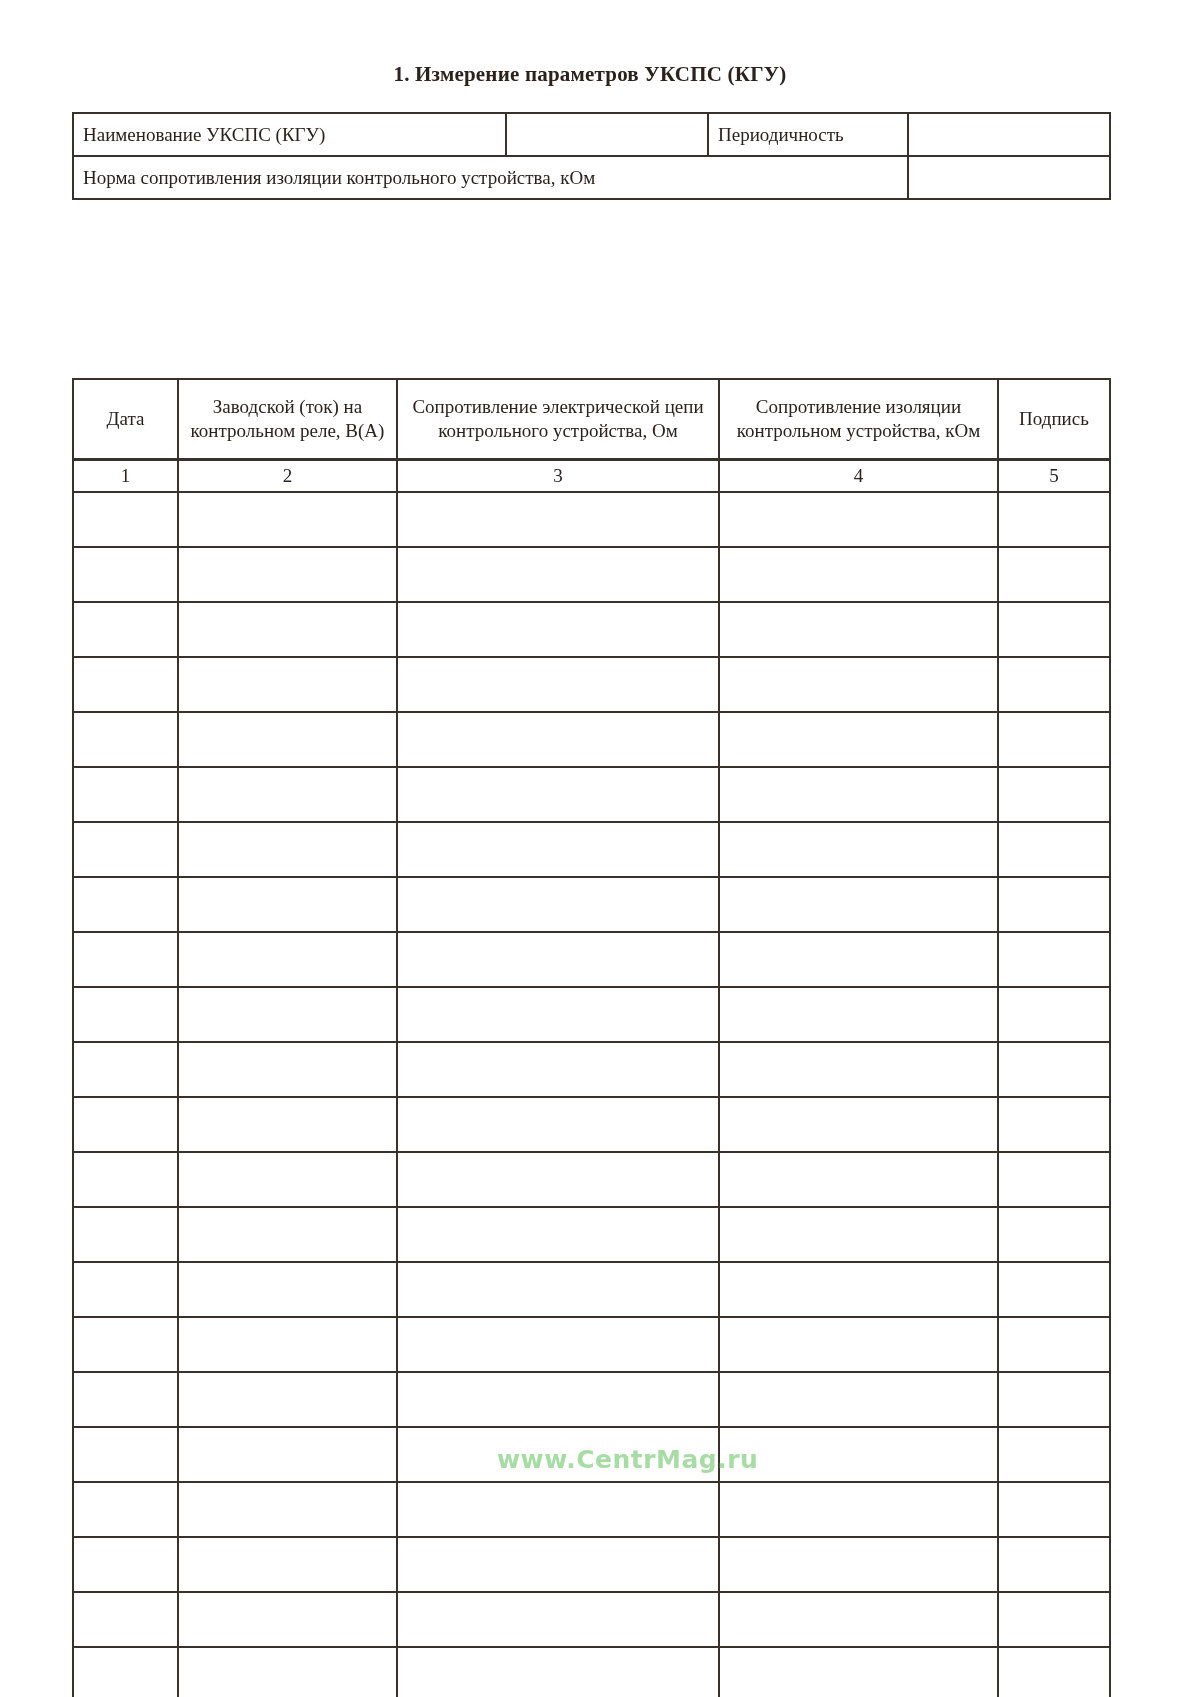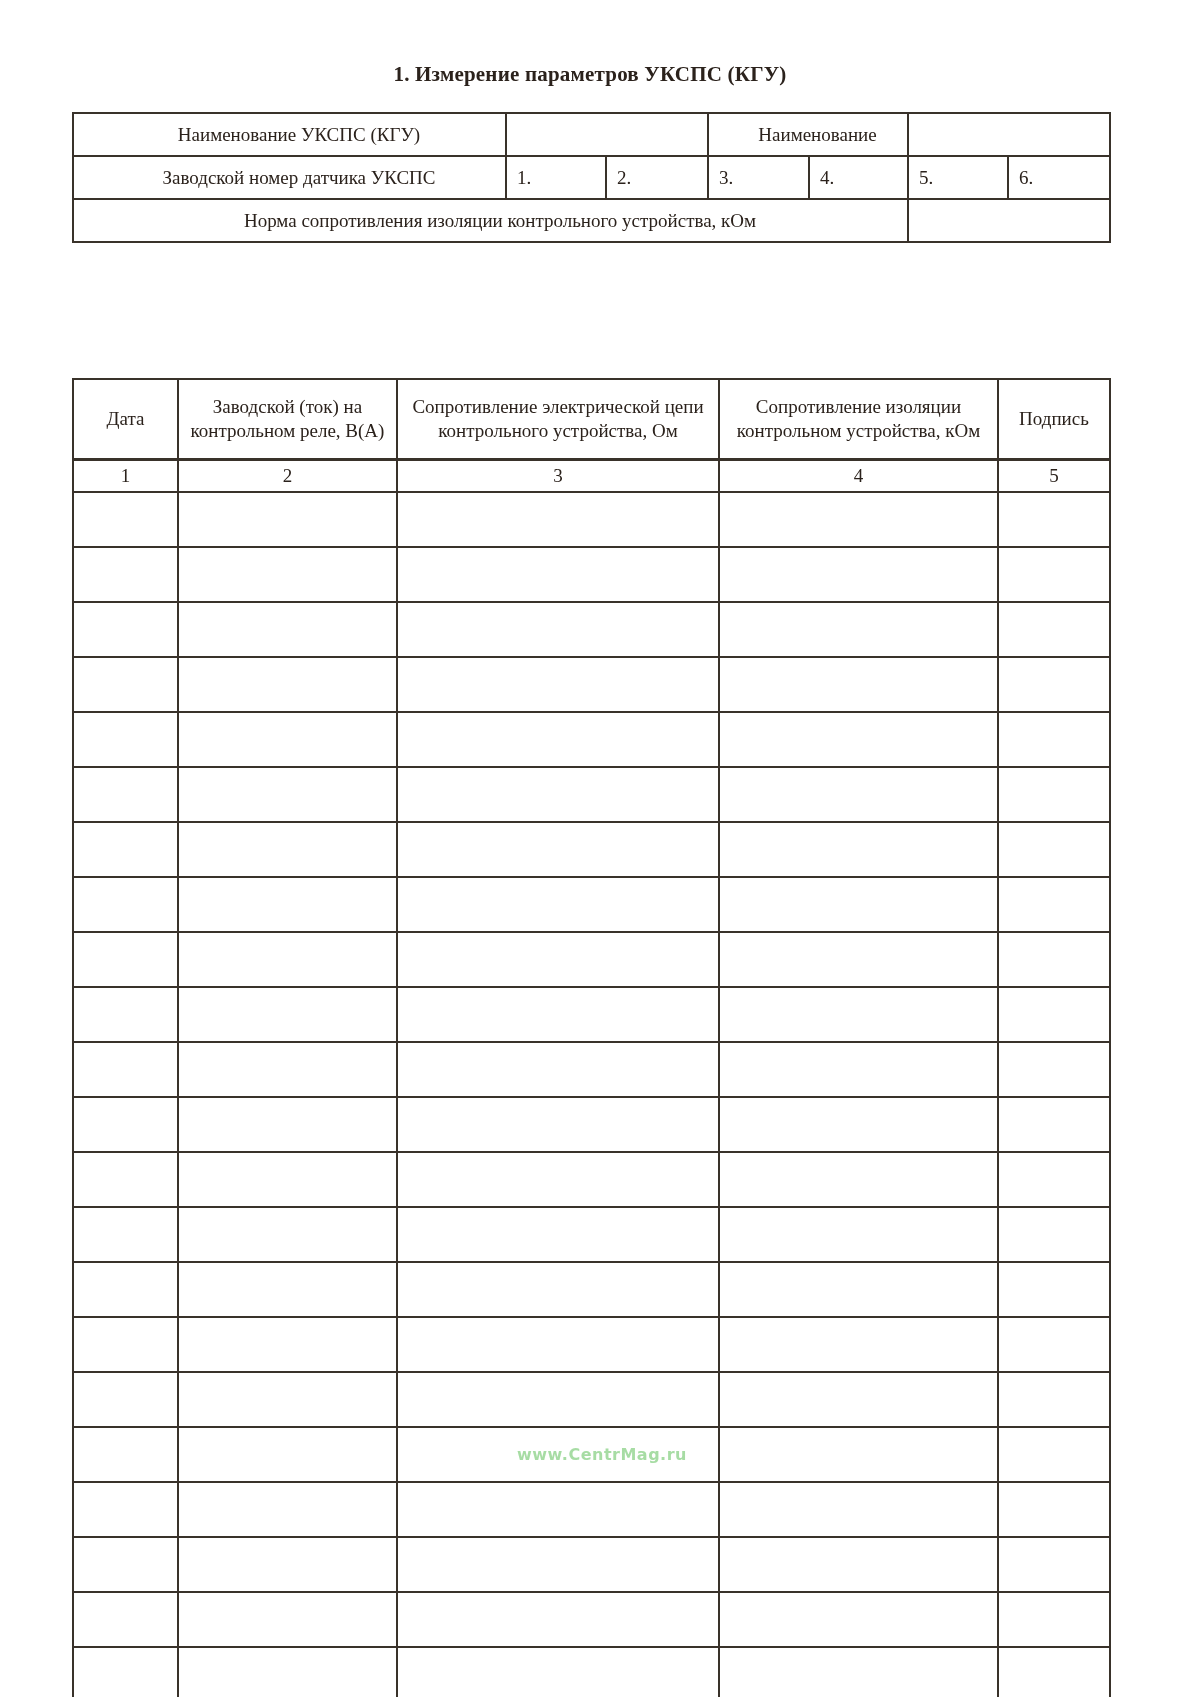--- a/index.html
+++ b/index.html
@@ -39,21 +39,21 @@
     font-size: 19px;
     font-weight: normal;
     color: #2b221c;
     padding: 2px 4px;
     overflow: hidden;
     background: transparent;
   }
   
   .params-table { top: 112px; }
   .params-table td { height: 37px; vertical-align: middle; }
-  .params-table td.label { padding-left: 23px; text-align: center; }
+  .params-table td.label { padding-left: 9px; text-align: left; }
   .params-table td.numcell { padding-left: 10px; text-align: left; }
   
   .log-table { top: 378px; }
   .log-table td.head {
     height: 74px;
     text-align: center;
     vertical-align: middle;
     line-height: 1.28;
     padding: 2px 6px;
   }
@@ -67,21 +67,21 @@
     height: 49px;
   }
   
   .watermark {
     position: absolute;
     left: 497px;
     top: 1445px;
     width: 210px;
     text-align: center;
     font-family: "DejaVu Sans", sans-serif;
-    font-size: 16px;
+    font-size: 25px;
     font-weight: bold;
     letter-spacing: 0.5px;
     color: #98d795;
     opacity: 0.85;
     z-index: 5;
     white-space: nowrap;
   }
 </style>
 </head>
 <body>
@@ -97,31 +97,22 @@
         <col style="width:102px">
       <col style="width:101px">
         <col style="width:99px">
         <col style="width:100px">
         <col style="width:102px">
     </colgroup>
     <tbody>
       <tr>
         <td class="label">Наименование УКСПС (КГУ)</td>
         <td colspan="2"></td>
-        <td colspan="2" class="label">Наименование</td>
+        <td colspan="2" class="label">Периодичность</td>
         <td colspan="2"></td>
-      </tr>
-      <tr>
-        <td class="label">Заводской номер датчика УКСПС</td>
-        <td class="numcell">1.</td>
-        <td class="numcell">2.</td>
-        <td class="numcell">3.</td>
-        <td class="numcell">4.</td>
-        <td class="numcell">5.</td>
-        <td class="numcell">6.</td>
       </tr>
       <tr>
         <td colspan="5" class="label">Норма сопротивления изоляции контрольного устройства, кОм</td>
         <td colspan="2"></td>
       </tr>
     </tbody>
   </table>
 
   <table class="log-table">
     <colgroup>

